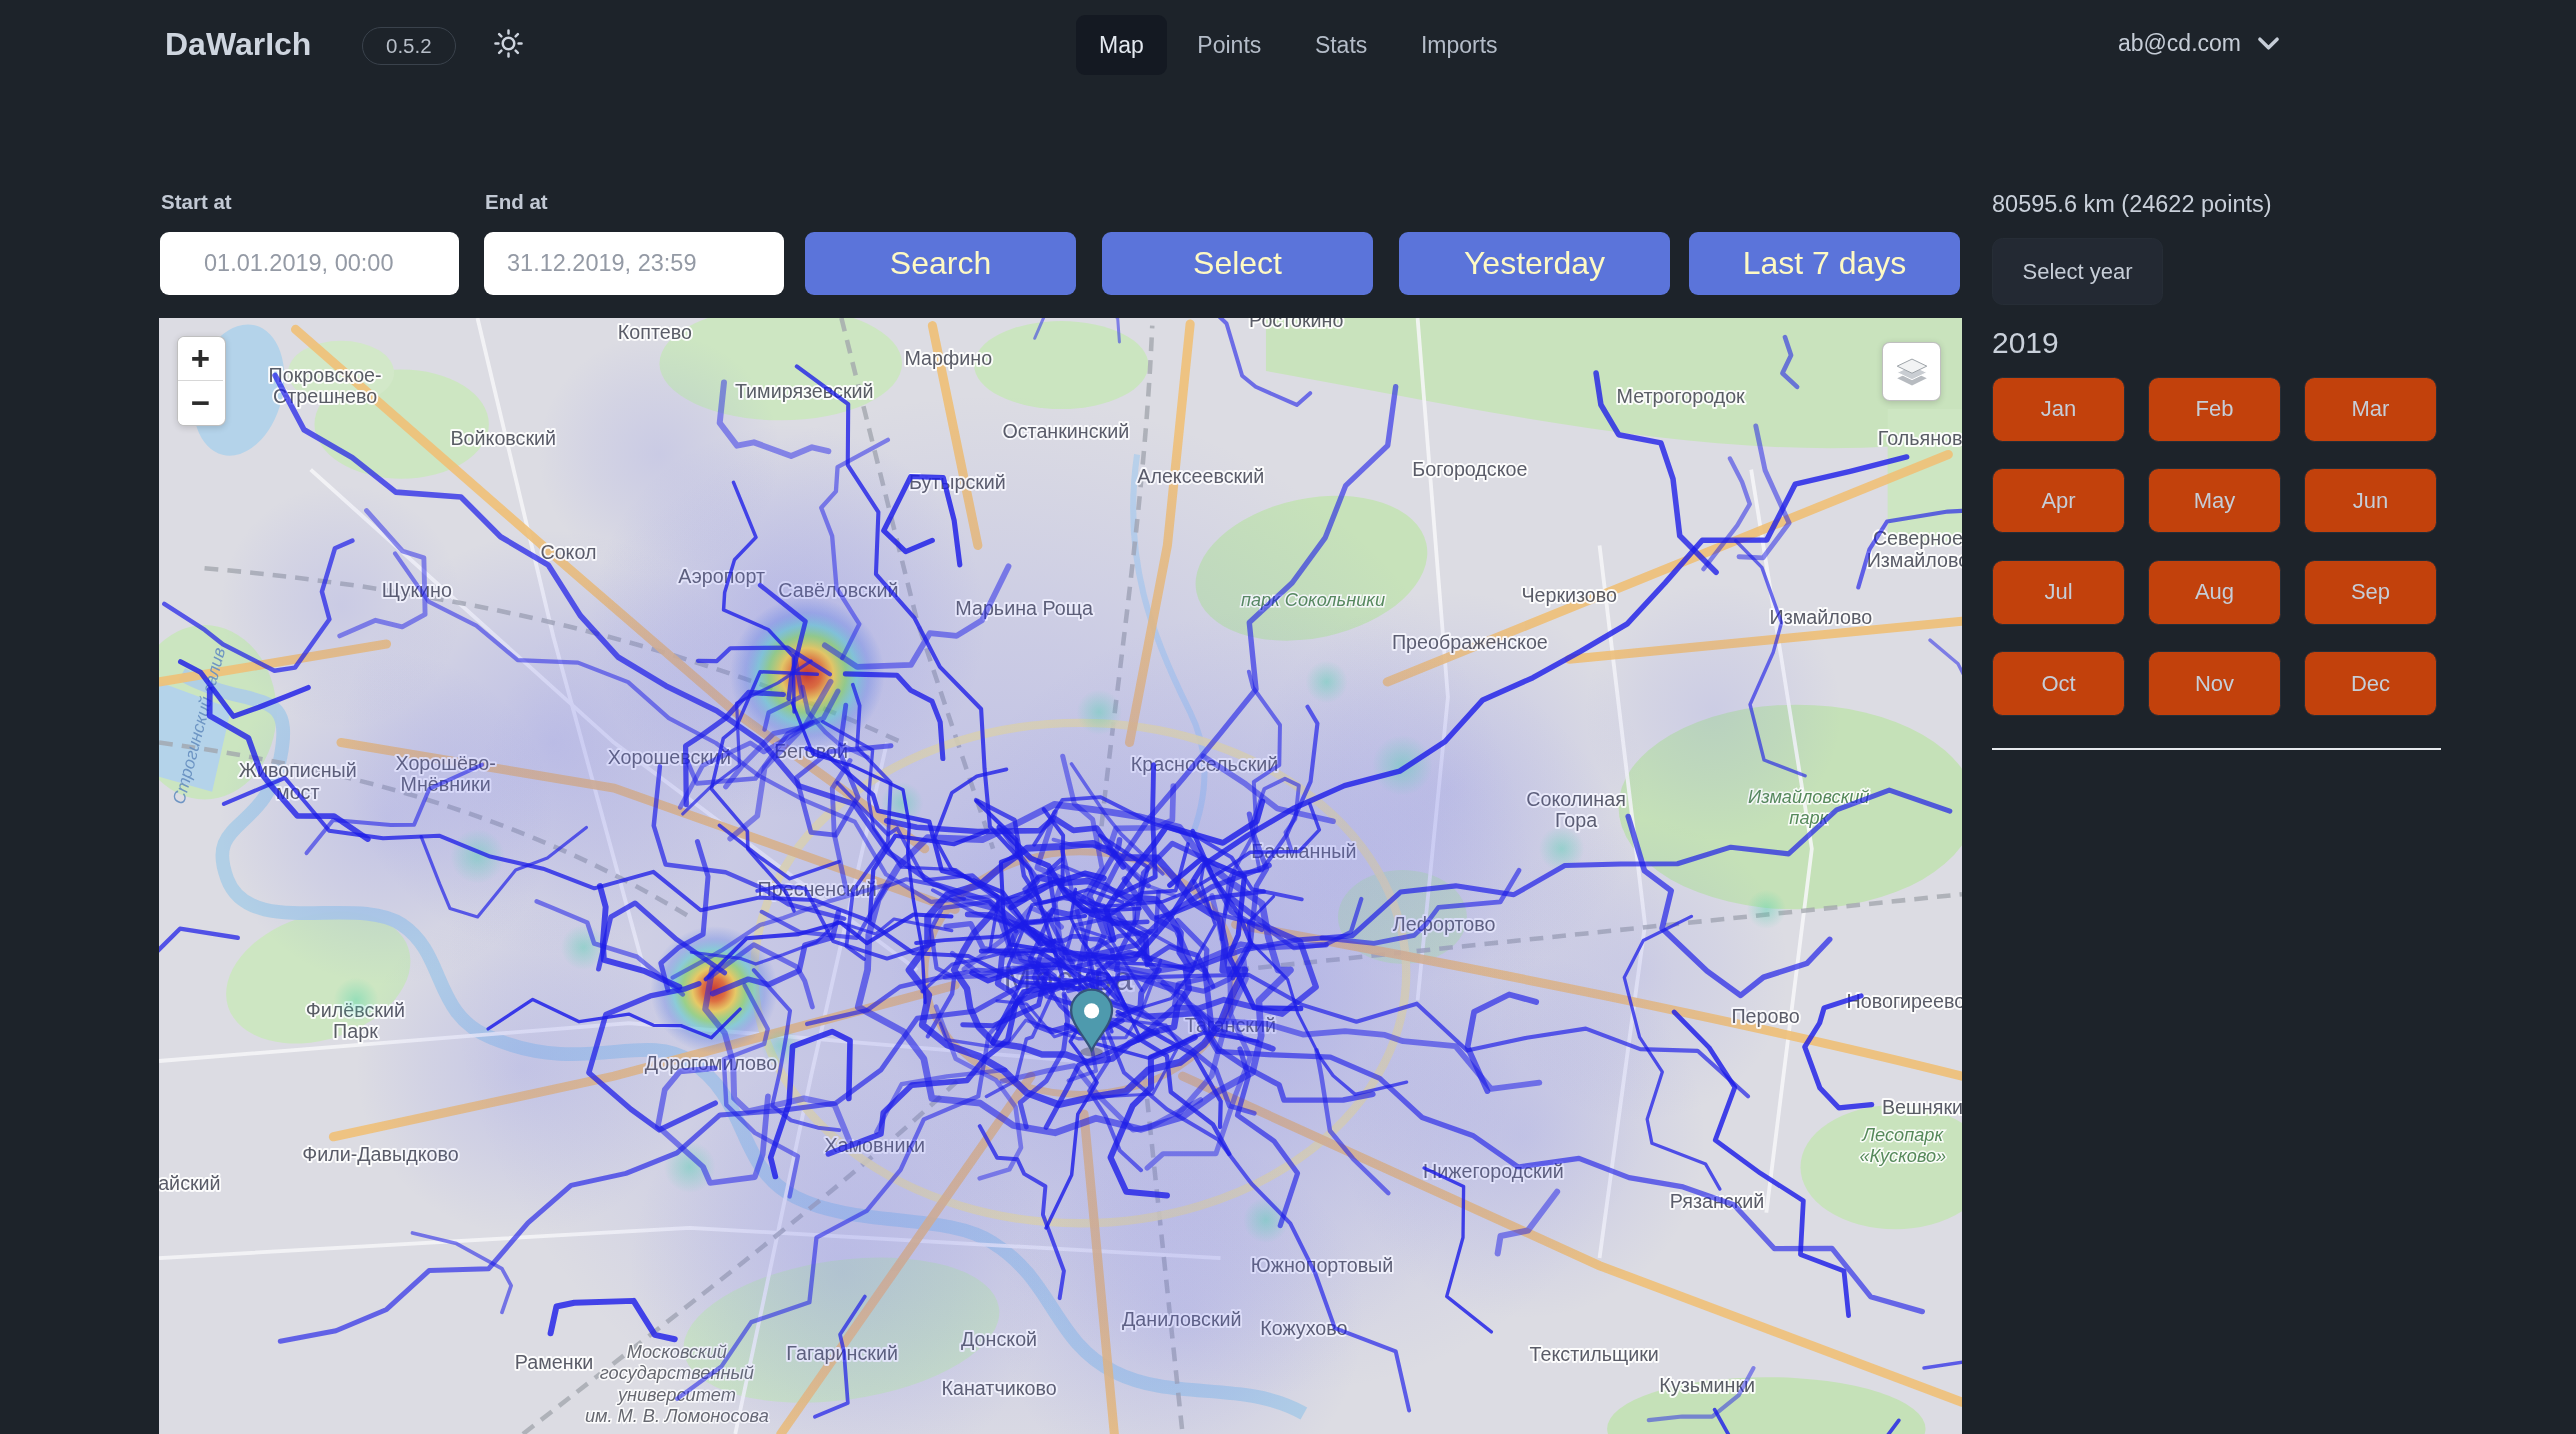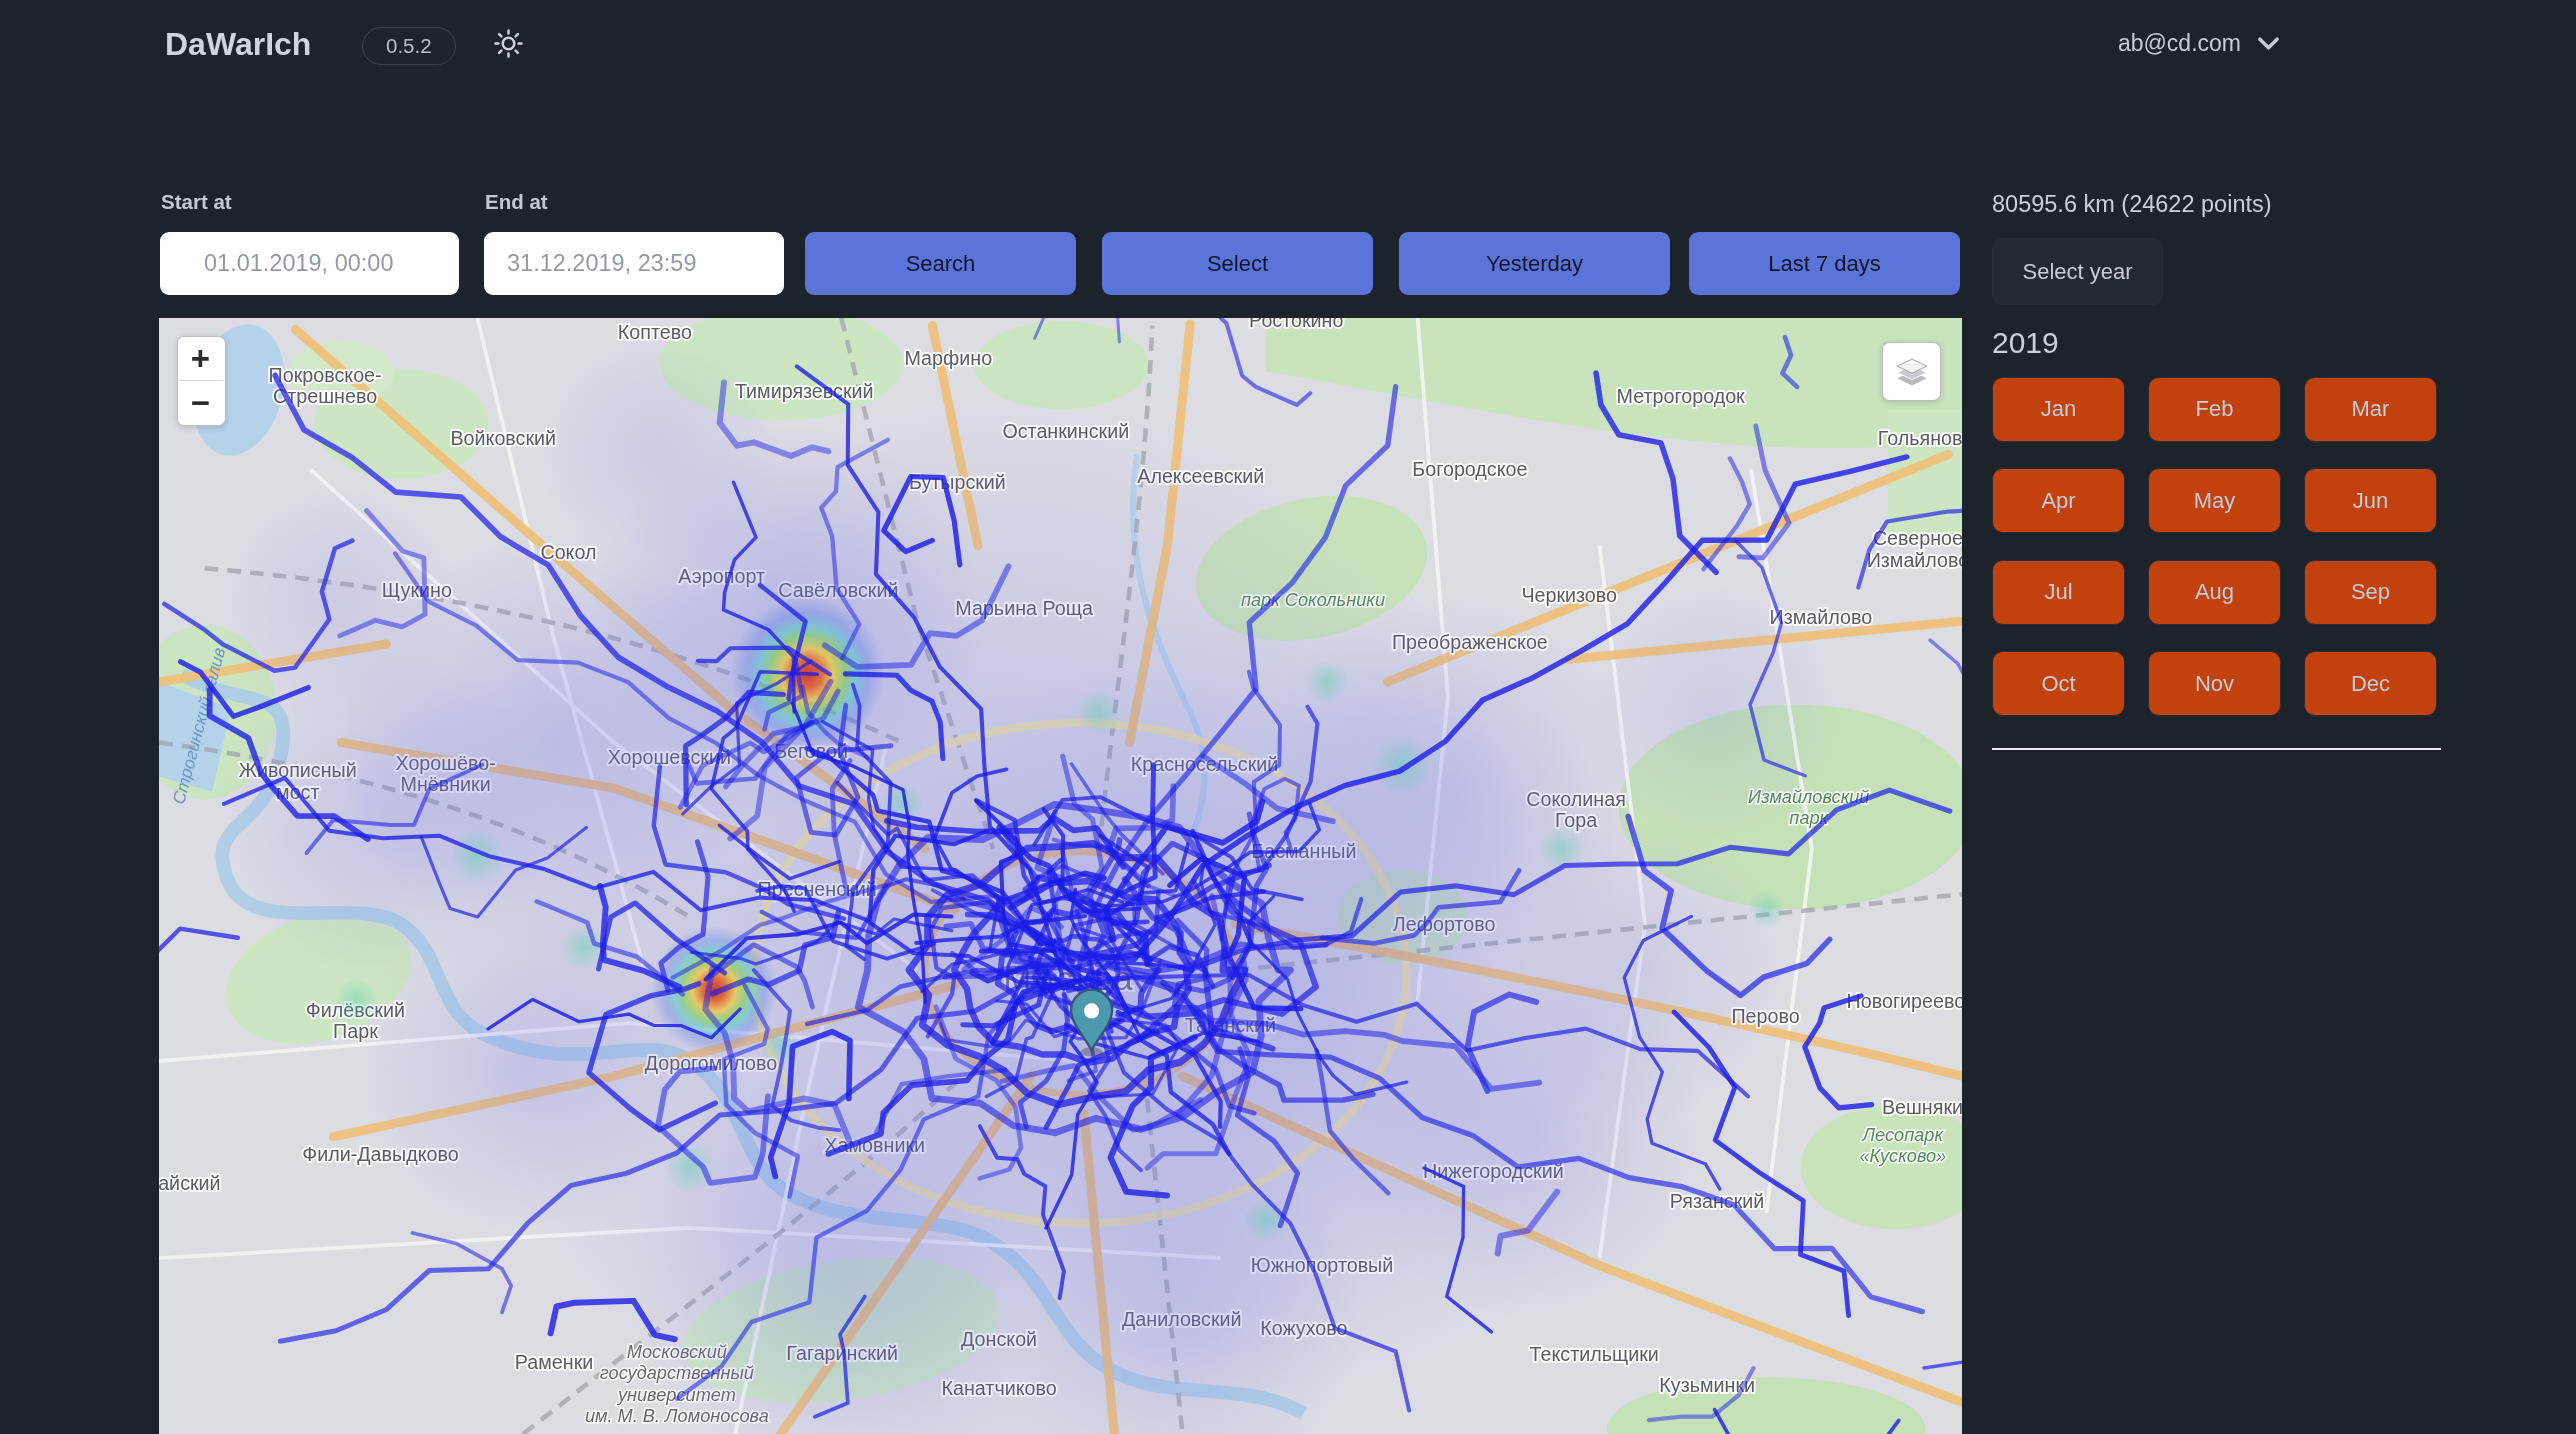--- a/index.html
+++ b/index.html
@@ -24,22 +24,22 @@
   .tab.active { background:#141922; color:#e3e8ef; }
   .user-menu { position:absolute; right:296px; top:30px; display:flex; align-items:center; gap:16px;
     font-size:23px; color:#c6cdd7; cursor:pointer; }
   
   .field-label { position:absolute; top:190px; font-size:20.5px; font-weight:bold; color:#c2c9d4; }
   .date-input {
     position:absolute; top:232px; height:63px; background:#ffffff; border:none; border-radius:9px;
     font-size:23.5px; color:#949aa5; padding:0 23px; font-family:inherit;
   }
   .blue-btn {
-    position:absolute; top:232px; height:63px; width:271px; background:#5b74da; color:#0f172a;
-    border:none; border-radius:9px; font-size:22px; font-family:inherit; cursor:pointer;
+    position:absolute; top:232px; height:63px; width:271px; background:#5b74da; color:#fef9c3;
+    border:none; border-radius:9px; font-size:32px; font-family:inherit; cursor:pointer;
   }
   
   .map-container {
     position:absolute; left:159px; top:318px; width:1803px; height:1116px;
     background:#dcdce3; overflow:hidden; cursor:grab;
   }
   #map-svg { position:absolute; left:0; top:0; }
   .ml-d { font-size:26px; fill:#50525e; font-weight:500; text-anchor:middle;
           stroke:#ffffff; stroke-width:5px; paint-order:stroke; stroke-linejoin:round; opacity:.92; }
   .ml-c { font-size:44px; fill:#5b5d67; letter-spacing:4px; text-anchor:middle;
@@ -81,20 +81,26 @@
 <div class="header">
   <div class="logo">DaWarIch</div>
   <div class="version-badge">0.5.2</div>
   <div class="theme-toggle">
     <span>
       <svg width="33" height="33" viewBox="0 0 24 24" fill="none" stroke="#cdd3dd" stroke-width="1.8" stroke-linecap="round">
         <circle cx="12" cy="12" r="4.2"></circle>
         <path d="M12 2.5v2.2M12 19.3v2.2M2.5 12h2.2M19.3 12h2.2M5.2 5.2l1.6 1.6M17.2 17.2l1.6 1.6M18.8 5.2l-1.6 1.6M6.8 17.2l-1.6 1.6"></path>
       </svg>
     </span>
+  </div>
+  <div class="tabs">
+    <div class="tab active">Map</div>
+    <div class="tab">Points</div>
+    <div class="tab">Stats</div>
+    <div class="tab">Imports</div>
   </div>
   <div class="user-menu">
     <span>ab@cd.com</span>
     <span>
       <svg width="23" height="15" viewBox="0 0 16 10" fill="none" stroke="#c6cdd7" stroke-width="2.4" stroke-linecap="round" stroke-linejoin="round">
         <path d="M2 2 L8 8 L14 2"></path>
       </svg>
     </span>
   </div>
 </div>

